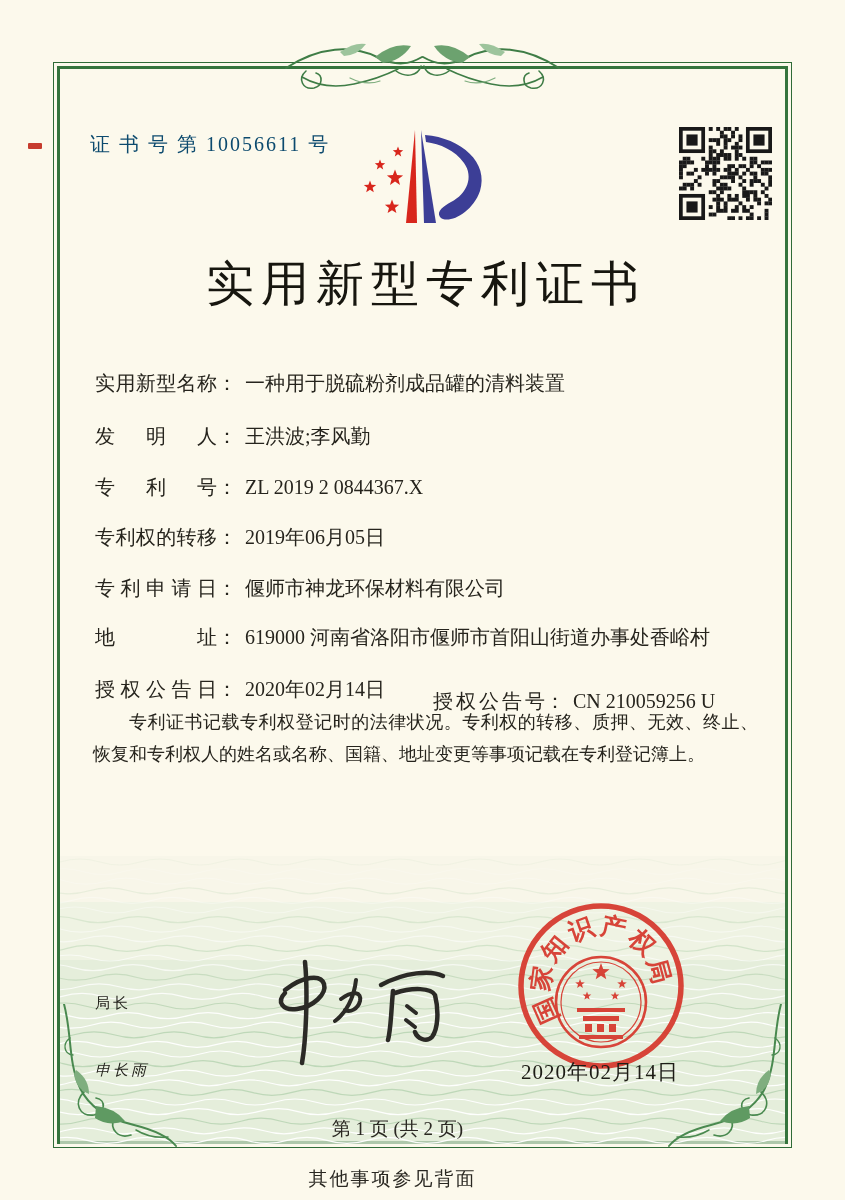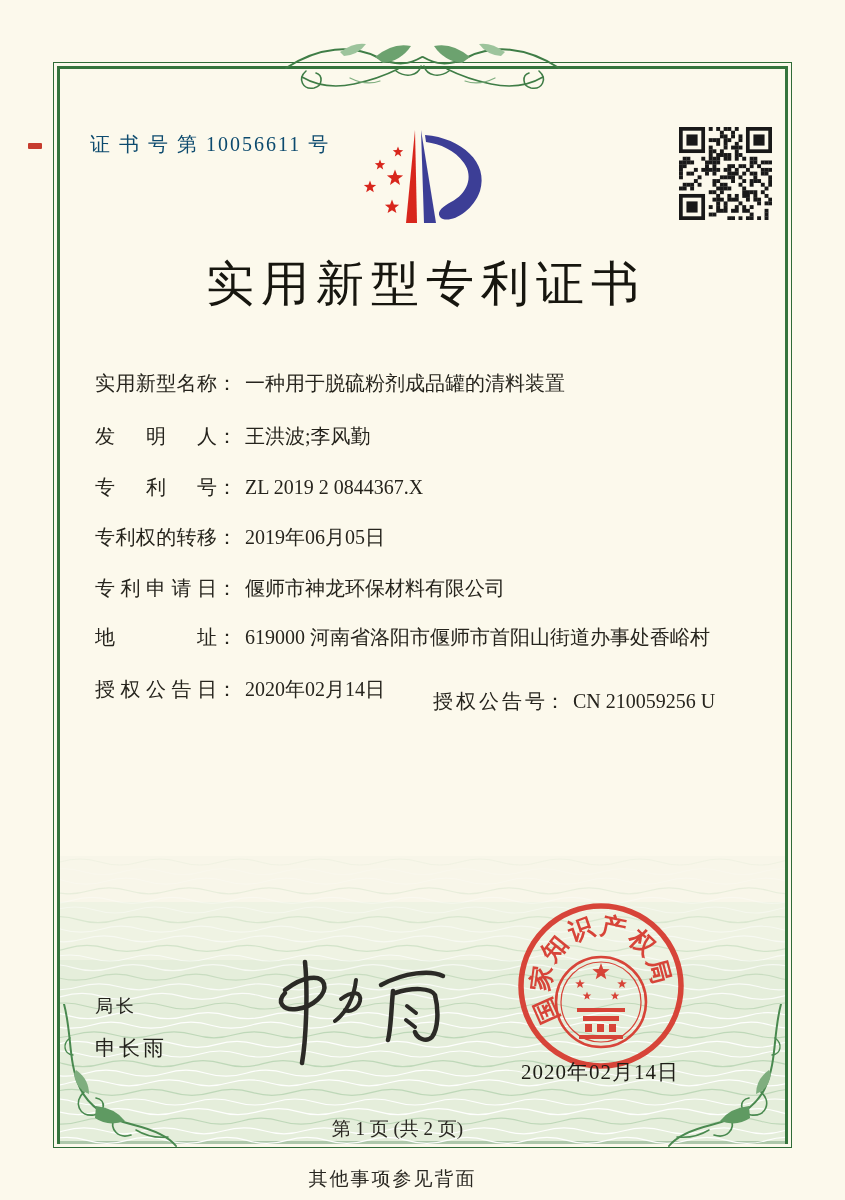--- a/index.html
+++ b/index.html
@@ -26,22 +26,22 @@
     vertical-align:top;}
   .colon{display:inline-block;vertical-align:top;}
   .fvalue{display:inline-block;margin-left:8px;vertical-align:top;}
   .grant-group{position:absolute;left:338px;top:12px;}
   .grant-group .flabel{width:112px;}
   
   .paras{left:93px;top:707px;width:665px;font-size:18px;line-height:31.5px;
     text-align:justify;color:#26241d;}
   .paras p{margin:0;text-indent:2em;}
   
-  .officer-title{left:95px;top:994px;font-size:18px;letter-spacing:3px;color:#23221c;}
-  .officer-name{left:95px;top:1034px;font-size:21px;letter-spacing:3px;color:#23221c;}
+  .officer-title{left:95px;top:994px;font-size:15px;letter-spacing:3px;color:#23221c;}
+  .officer-name{left:95px;top:1061px;font-size:15px;letter-spacing:3px;color:#23221c;font-style:italic;}
   .seal-date{left:521px;top:1058px;font-size:21px;letter-spacing:1px;color:#1d1c16;}
   .page-num{left:-25px;width:845px;top:1116px;text-align:center;font-size:19px;color:#2a2822;}
   .back-note{left:-30px;width:845px;top:1166px;text-align:center;font-size:19px;
     letter-spacing:2px;color:#2a2822;}
   .scan-mark{left:28px;top:143px;width:14px;height:6px;background:#c63c2e;border-radius:1px;}
   svg{display:block;}
 </style>
 </head>
 <body>
 
@@ -365,20 +365,21 @@
   <span class="flabel">地址</span><span class="colon">：</span><span class="fvalue">619000 河南省洛阳市偃师市首阳山街道办事处香峪村</span>
 </div>
 <div class="field-row" style="top:676px">
   <span class="flabel">授权公告日</span><span class="colon">：</span><span class="fvalue">2020年02月14日</span>
   <span class="grant-group">
     <span class="flabel">授权公告号</span><span class="colon">：</span><span class="fvalue">CN 210059256 U</span>
   </span>
 </div>
 
 <div class="abs paras">
+  <p>专利证书记载专利权登记时的法律状况。专利权的转移、质押、无效、终止、恢复和专利权人的姓名或名称、国籍、地址变更等事项记载在专利登记簿上。</p>
 </div>
 
 <div class="abs officer-title">局长</div>
 <div class="abs officer-name">申长雨</div>
 
 <svg class="abs" style="left:225px;top:950px;" width="240" height="125" viewBox="0 0 240 125">
   <g fill="none" stroke="#2b2a26" stroke-width="4.5" stroke-linecap="round">
     <path d="M60,40 C78,26 96,24 99,34 C102,44 88,57 72,59 C58,61 51,52 60,43"></path>
     <path d="M80,12 C83,42 81,90 77,113"></path>
     <path d="M131,30 C129,48 121,63 110,71" stroke-width="4"></path>

